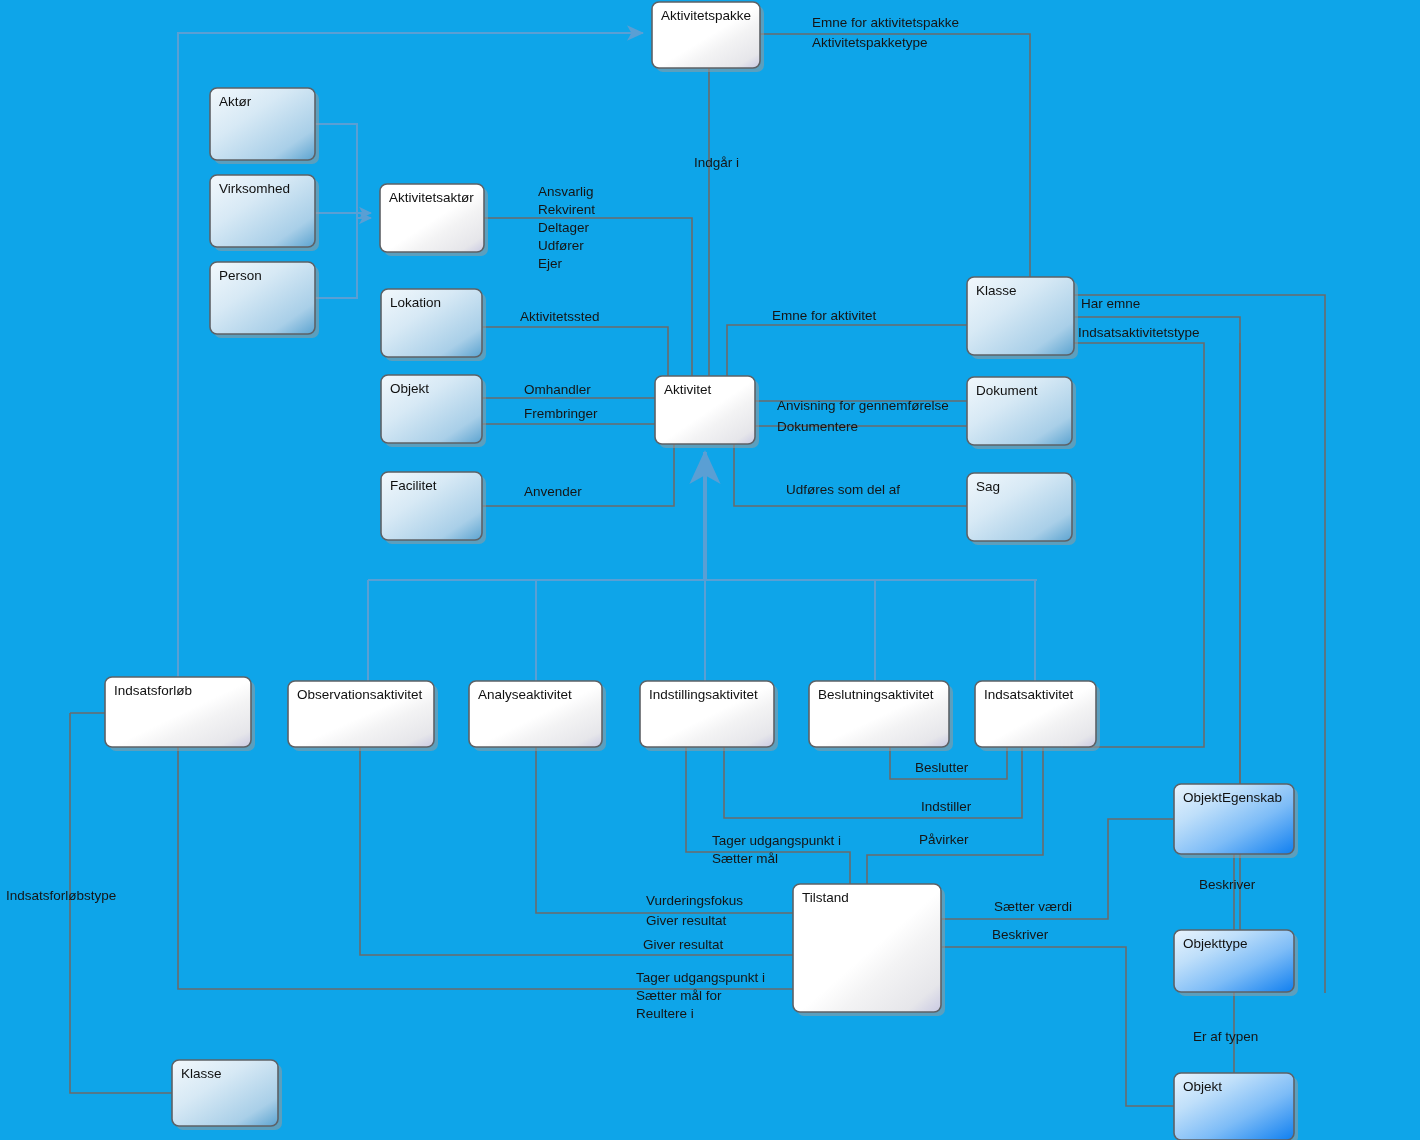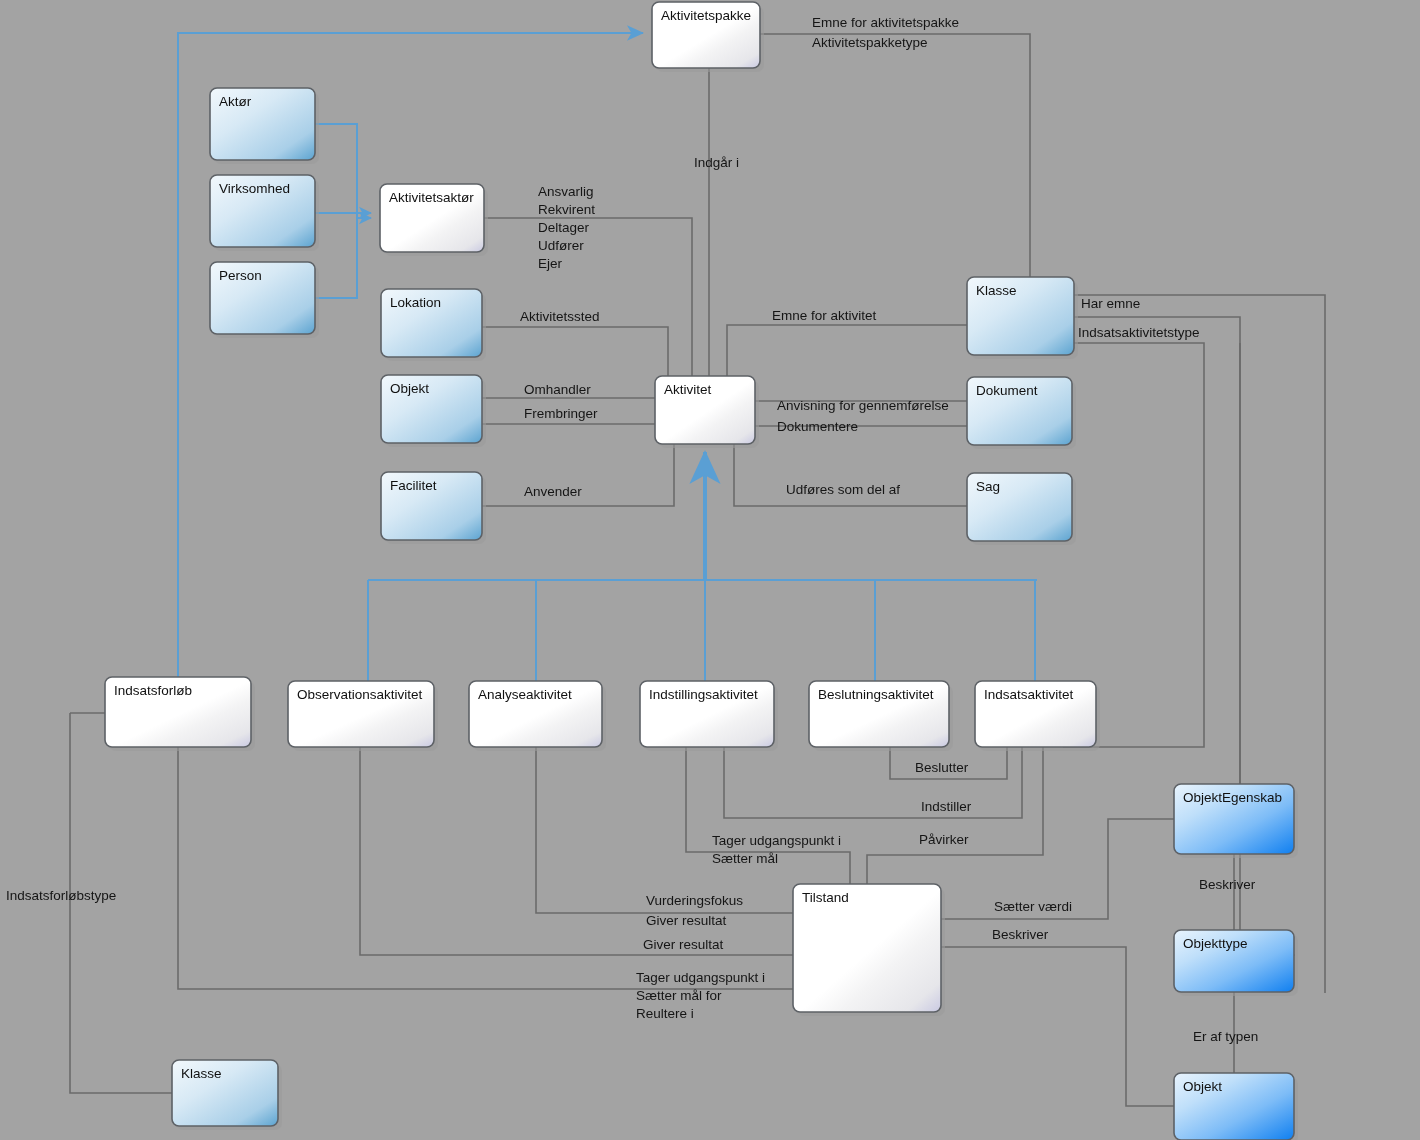--- a/index.html
+++ b/index.html
@@ -1,18 +1,18 @@
 <!DOCTYPE html>
 <html><head>
 <meta charset="utf-8">
 <style>
   html,body{margin:0;padding:0;background:#ffffff;}
   body{width:1420px;height:1140px;overflow:hidden;
        font-family:"Liberation Sans","DejaVu Sans",sans-serif;}
-  #stage{position:relative;width:1420px;height:1140px;background:#a3a3a3;}
+  #stage{position:relative;width:1420px;height:1140px;background:#0ea5e9;}
   svg#canvas{position:absolute;left:0;top:0;width:1420px;height:1140px;}
   .edge-label{font-family:"Liberation Sans","DejaVu Sans",sans-serif;
               font-size:13.5px;fill:#151515;}
   .node-label{font-family:"Liberation Sans","DejaVu Sans",sans-serif;
               font-size:13.5px;fill:#101010;}
   .lnk{fill:none;stroke:#6b6b6b;stroke-width:1.6;}
   .gen{fill:none;stroke:#5a9fd4;stroke-width:2;}
   .gen-thick{fill:none;stroke:#5a9fd4;stroke-width:4;}
   .boxshadow{fill:#9a9a9a;opacity:.55;}
   .boxrect{stroke:#5d6166;stroke-width:1.6;}

